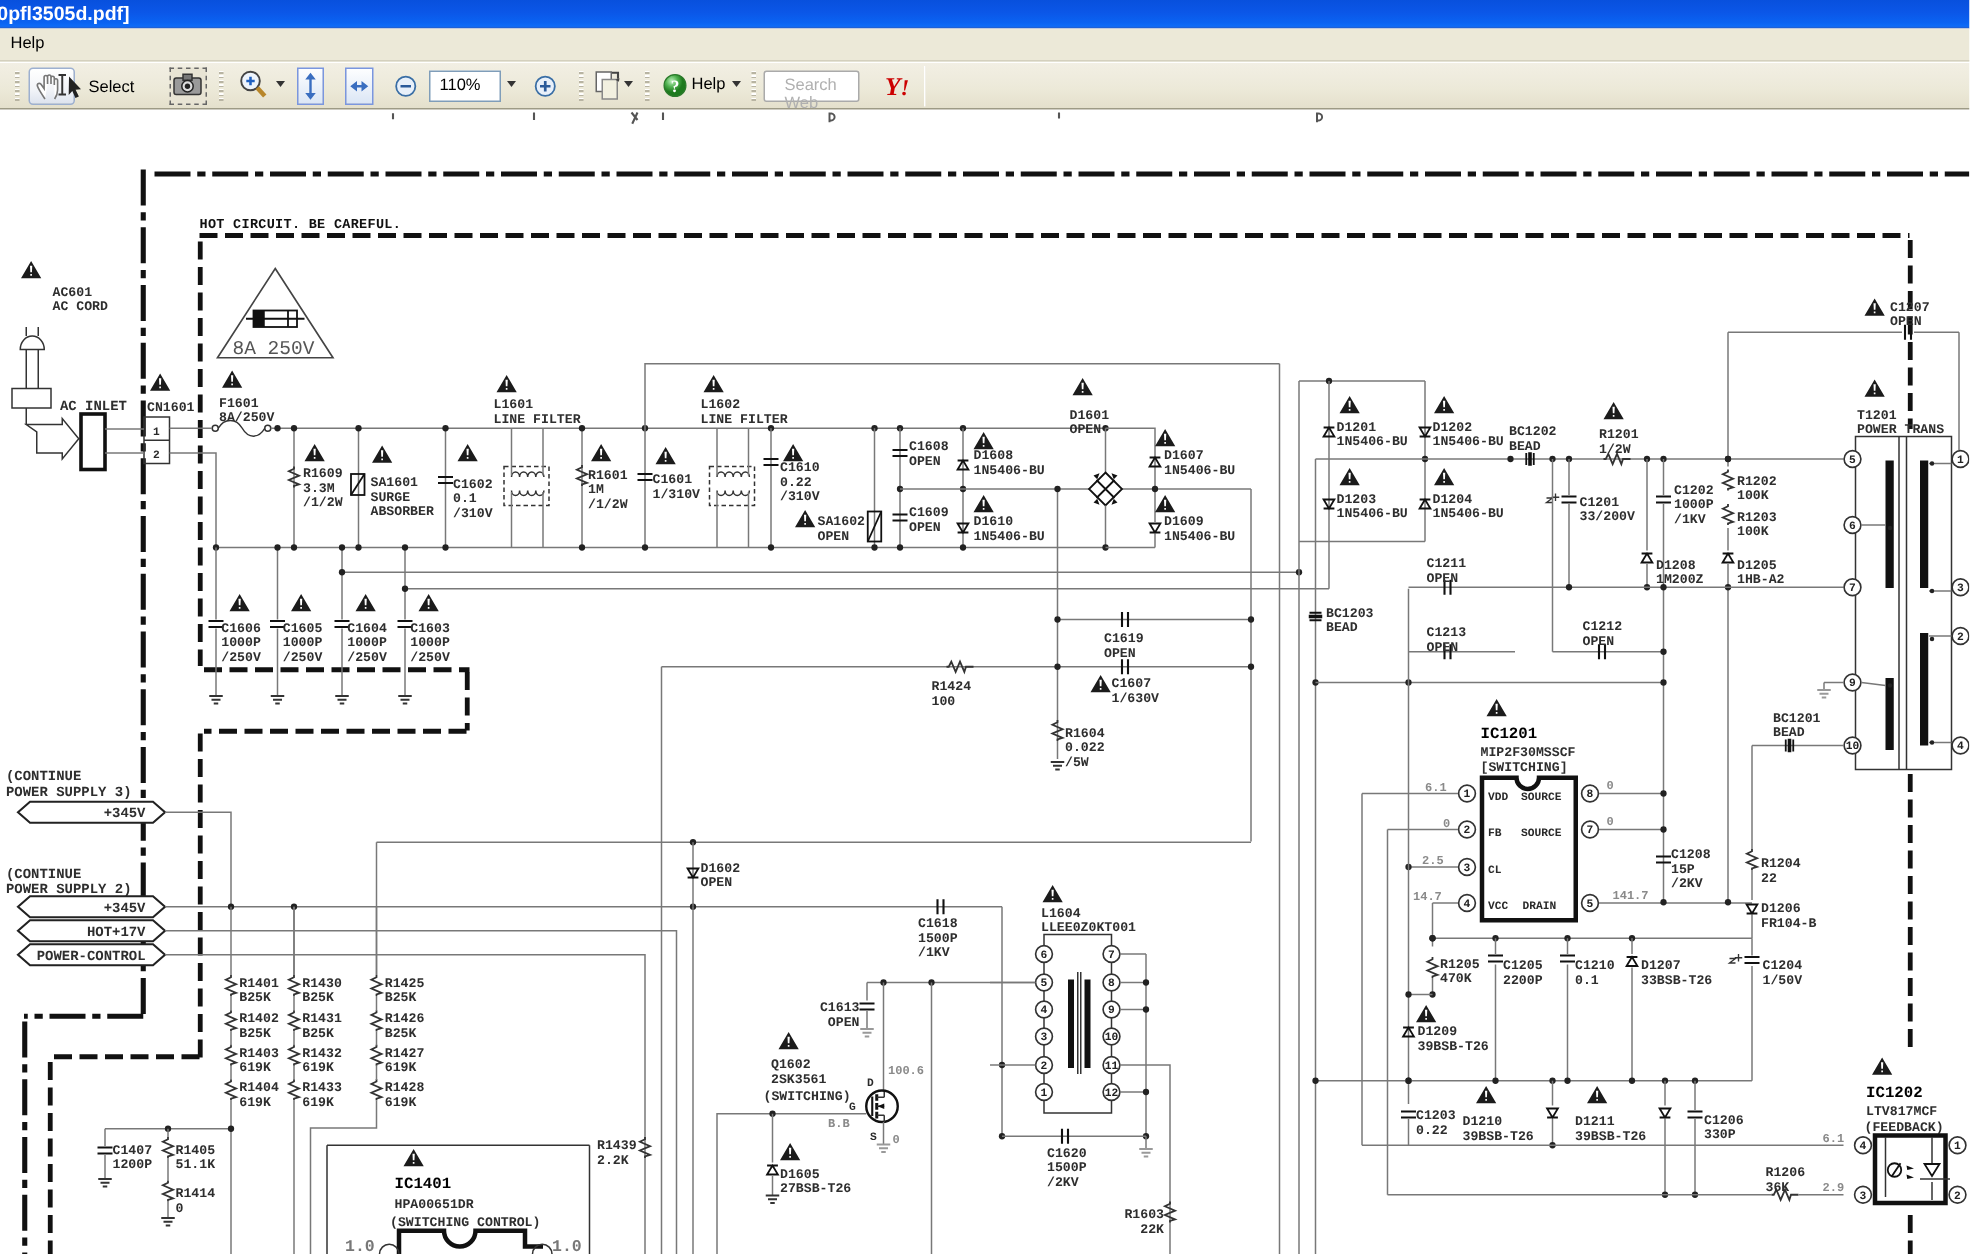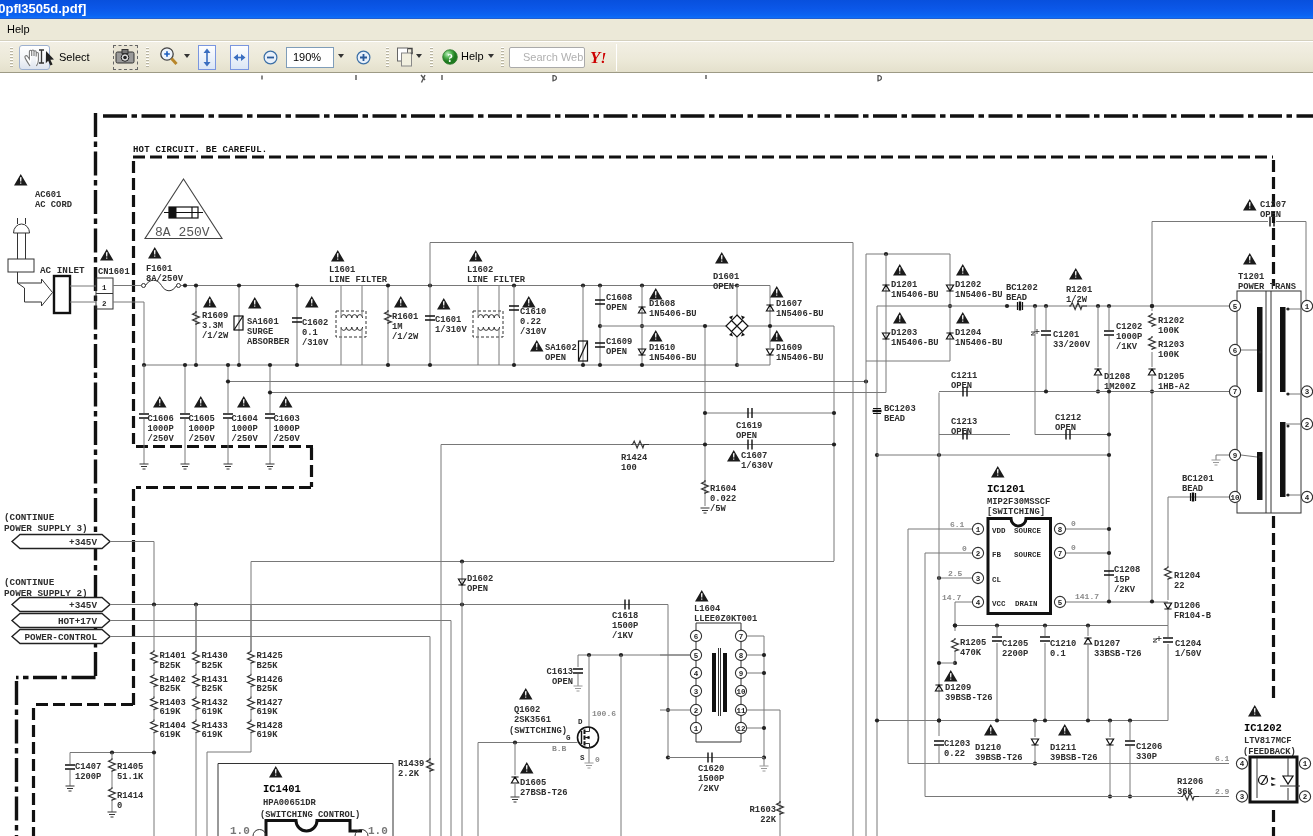--- a/index.html
+++ b/index.html
@@ -87,21 +87,21 @@
         <path d="M5,11.5 h7" stroke="#3a6ec0" stroke-width="1.6"></path>
       </svg>
   </div>
   <div class="tbtn" style="left:263px;width:15px;top:8px;">
     <svg width="15" height="15" viewBox="0 0 15 15">
         <circle cx="7.5" cy="7.5" r="6.4" fill="#e8f0fa" stroke="#3a6ea5" stroke-width="1.2"></circle>
         <path d="M4,7.5 h7" stroke="#2a5a9a" stroke-width="1.8"></path>
       </svg>
   </div>
   <div class="tbtn" style="left:286px;width:48px;height:21px;top:5px;background:#fff;border:1px solid #7f9db9;font-size:11px;color:#000;">
-      <span style="position:absolute;left:6px;top:3px;">190%</span>
+      <span style="position:absolute;left:6px;top:3px;">110%</span>
     </div>
   <div class="ddarr" style="left:338px"></div>
   <div class="tbtn" style="left:356px;width:15px;top:8px;">
     <svg width="15" height="15" viewBox="0 0 15 15">
         <circle cx="7.5" cy="7.5" r="6.4" fill="#e8f0fa" stroke="#3a6ea5" stroke-width="1.2"></circle>
         <path d="M4,7.5 h7 M7.5,4 v7" stroke="#2a5a9a" stroke-width="1.8"></path>
       </svg>
   </div>
   <div class="grip" style="left:386px"></div>
   <div class="tbtn" style="left:395px;width:20px;">
@@ -123,21 +123,21 @@
             <stop offset="0.55" stop-color="#4eb04e"></stop>
             <stop offset="1" stop-color="#1e7a1e"></stop>
           </radialGradient>
         </defs>
         <text x="8" y="12.5" text-anchor="middle" font-size="11.5" font-weight="bold" fill="#fff" font-family="Liberation Serif">?</text>
       </svg>
   </div>
   <div class="tbtn" style="left:461px;font-size:11px;color:#000;top:8px;">Help</div>
   <div class="ddarr" style="left:488px"></div>
   <div class="grip" style="left:501px"></div>
-  <div class="tbtn" style="left:509px;width:76px;height:21px;top:5px;background:#fff;border:1px solid #aaa;border-radius:2px;">
+  <div class="tbtn" style="left:509px;width:64px;height:21px;top:5px;background:#fff;border:1px solid #aaa;border-radius:2px;">
     <span style="position:absolute;left:13px;top:3px;font-size:11px;color:#b0b0b0;">Search Web</span>
   </div>
   <div class="tbtn" style="left:590px;top:6px;font-family:'Liberation Serif',serif;font-weight:bold;font-style:italic;font-size:17px;color:#cc0000;">Y<span style="font-size:15px;">!</span></div>
   <div class="sep" style="left:616px"></div>
 </div>
 <div id="canvas">
 <svg width="1313" height="762" viewBox="0 74 1313 762">
 <defs>
 <path id="wt" d="M6.75,0 L13.5,11.5 H0 Z M6,3.2 h1.5 l-0.2,4.3 h-1.1 z M6.2,8.6 h1.1 v1.2 h-1.1 z" fill="#1b1b1b" fill-rule="evenodd"></path>
 <path id="rv" d="M0,0 L0,1.5 L-3.4,3.2 L3.4,6.1 L-3.4,9 L3.4,11.9 L0,13 L0,14" fill="none" stroke="#333" stroke-width="1.2"></path>

